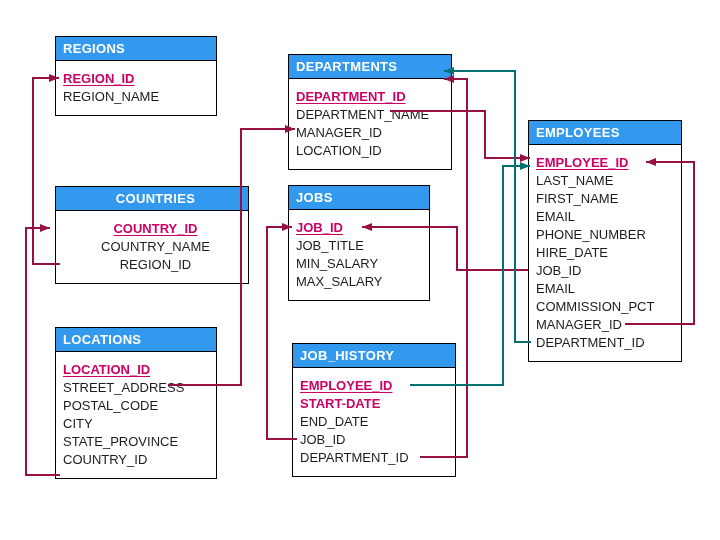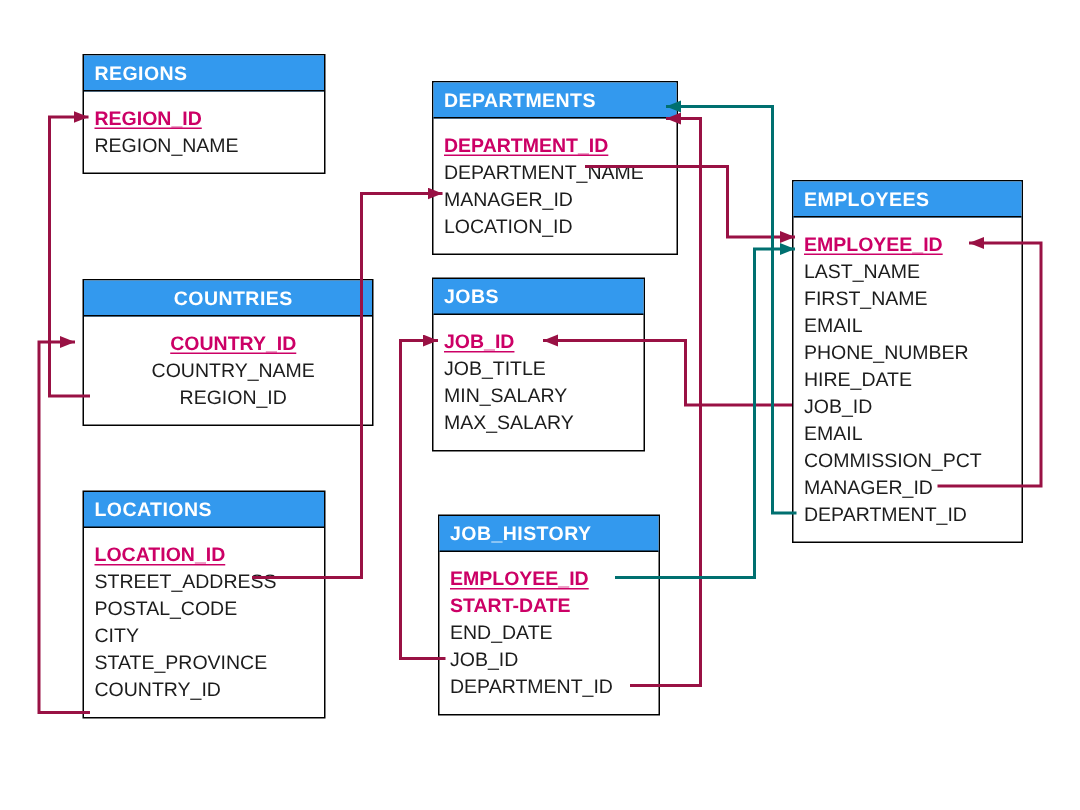--- a/index.html
+++ b/index.html
@@ -88,21 +88,21 @@
     </div>
     <div class="tbl" style="left: 288px; top: 185px; width: 142px;">
       <div class="tbl-header" style="background: rgb(51, 153, 238); color: rgb(255, 255, 255);">JOBS</div>
       <div class="tbl-body">
         <div class="col-row pk u" style="color: rgb(204, 0, 102);">JOB_ID</div>
         <div class="col-row">JOB_TITLE</div>
         <div class="col-row">MIN_SALARY</div>
         <div class="col-row">MAX_SALARY</div>
       </div>
     </div>
-    <div class="tbl" style="left: 292px; top: 343px; width: 148px;">
+    <div class="tbl" style="left: 292px; top: 343px; width: 164px;">
       <div class="tbl-header" style="background: rgb(51, 153, 238); color: rgb(255, 255, 255);">JOB_HISTORY</div>
       <div class="tbl-body">
         <div class="col-row pk u" style="color: rgb(204, 0, 102);">EMPLOYEE_ID</div>
         <div class="col-row pk" style="color: rgb(204, 0, 102);">START-DATE</div>
         <div class="col-row">END_DATE</div>
         <div class="col-row">JOB_ID</div>
         <div class="col-row">DEPARTMENT_ID</div>
       </div>
     </div>
     <div class="tbl" style="left: 528px; top: 120px; width: 154px;">

